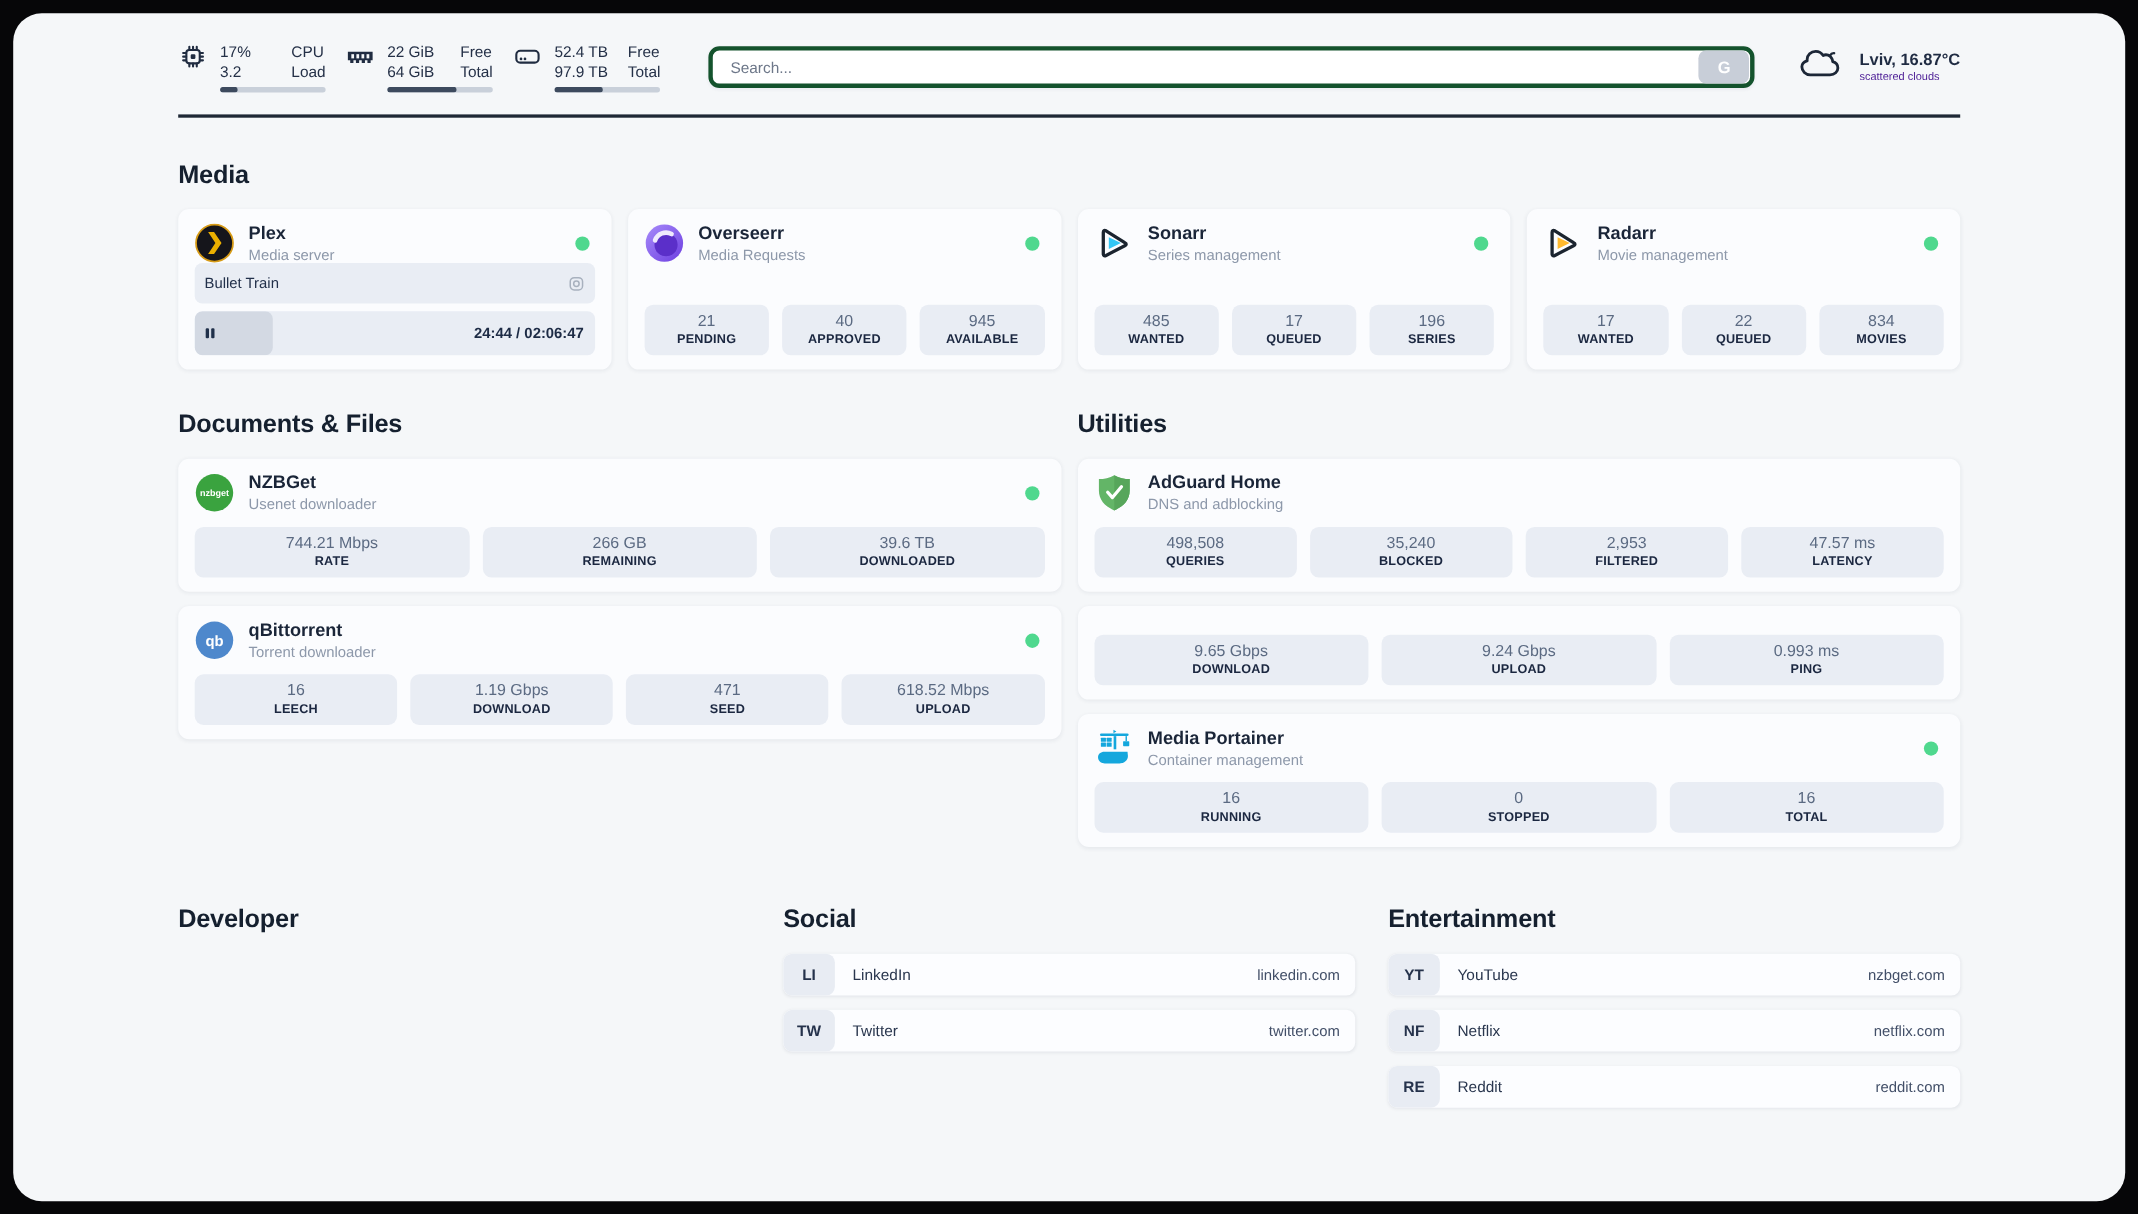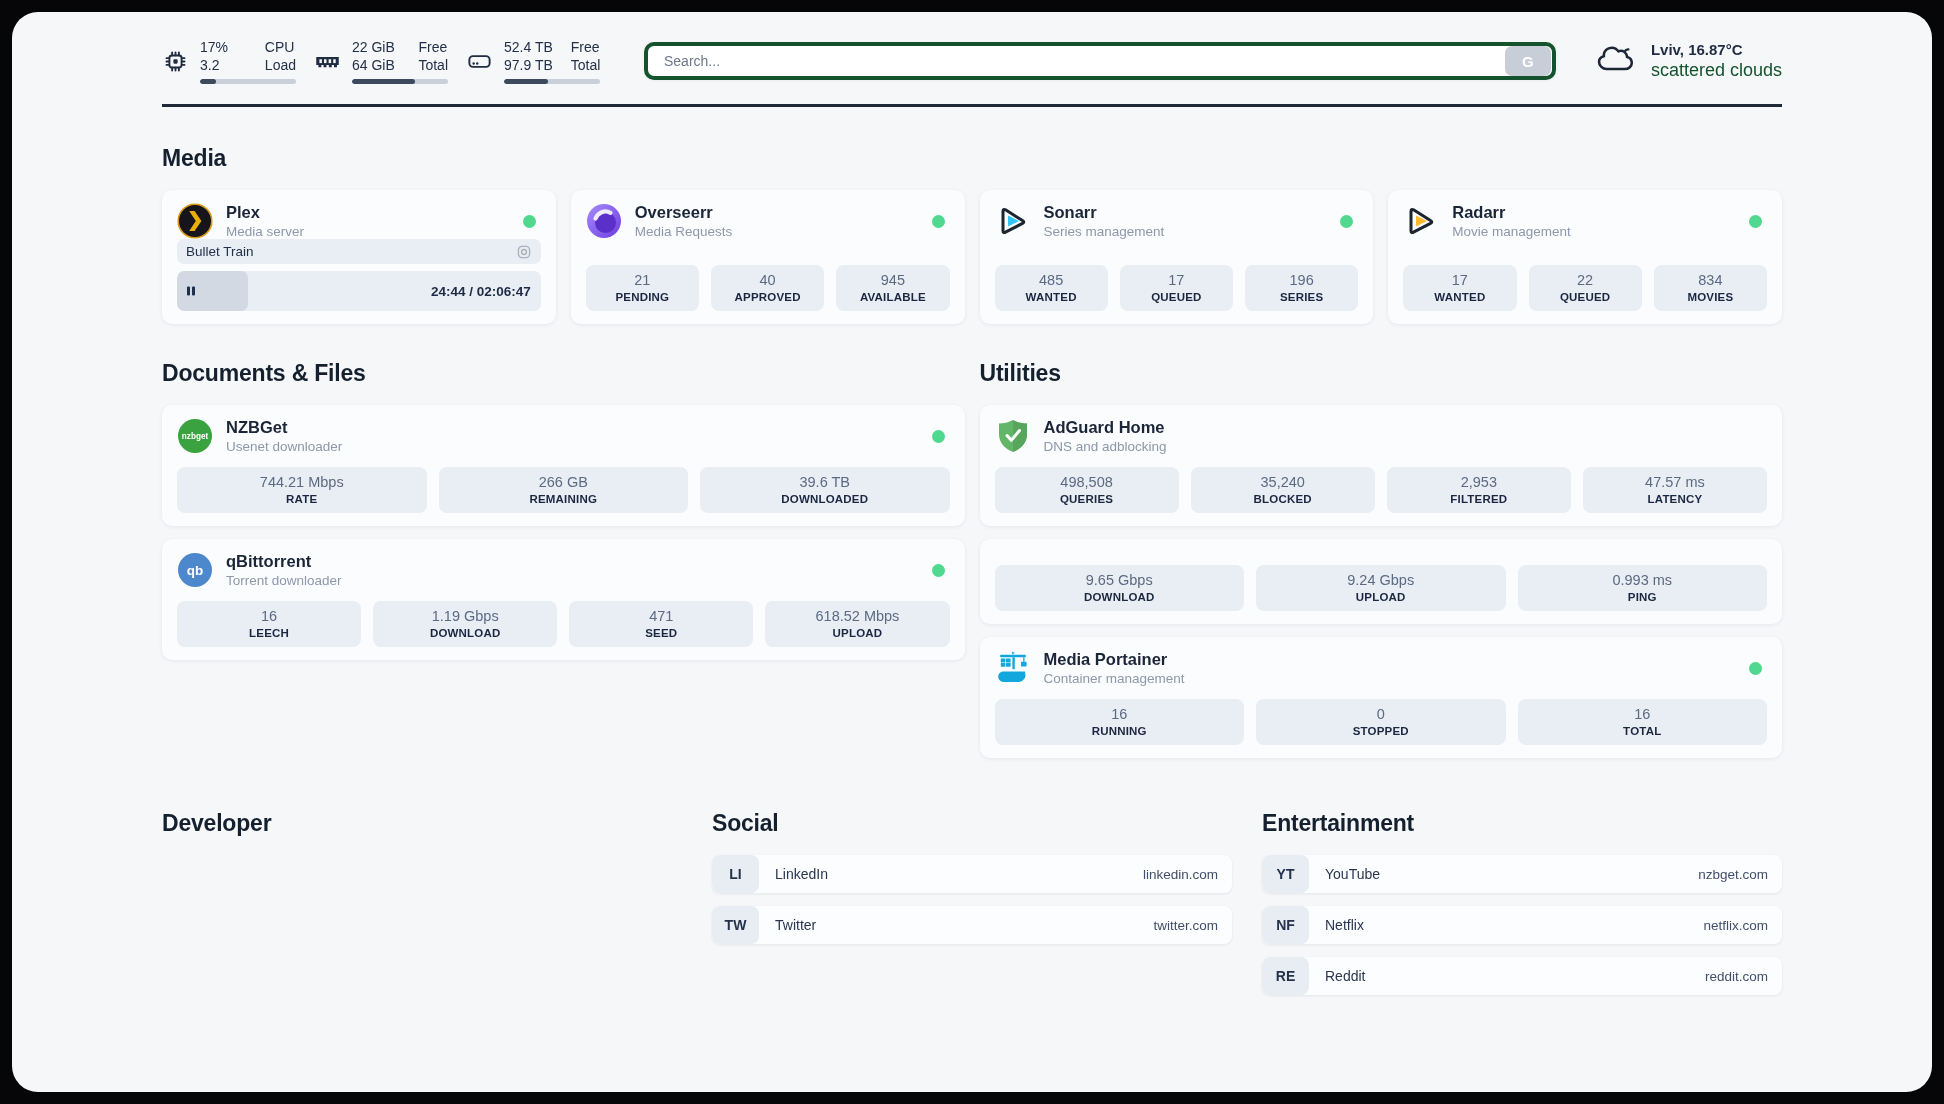--- a/index.html
+++ b/index.html
@@ -4,40 +4,40 @@
 <style>
   * { margin:0; padding:0; box-sizing:border-box; }
   html,body { width:1944px; height:1104px; }
   body { background:#060608; font-family:"Liberation Sans", sans-serif; position:relative; overflow:hidden; }
   .page { position:absolute; inset:12px; background:#f5f7f9; border-radius:26px; overflow:hidden; }
   .content { padding:0 150px; }
 
   
   .topbar { display:flex; align-items:center; padding-top:26px; }
   .sysstats { display:flex; align-items:center; gap:18px; }
-  .sysstat { display:flex; align-items:center; gap:11px; }
+  .sysstat { display:flex; align-items:flex-start; gap:11px; }
   .sysicon svg { display:block; }
   .sysstat-body { width:96px; }
   .sysgrid { display:grid; grid-template-columns:auto auto; justify-content:space-between; column-gap:18px; }
   .sysgrid .v, .sysgrid .l { font-size:14px; line-height:18px; font-weight:500; color:#243047; white-space:nowrap; }
   .sysbar { margin-top:5px; height:5px; border-radius:3px; background:#c9d0da; overflow:hidden; }
   .sysbar-fill { height:100%; background:#3d4a5e; border-radius:3px; }
 
   .searchwrap { flex:1; margin:0 40px 0 44px; position:relative; }
   .search-input { width:100%; height:38px; border:4px solid #14532d; border-radius:10px; background:#fff;
                   padding:0 62px 0 16px; font-size:14px; color:#3c4758; outline:none;
                   font-family:"Liberation Sans", sans-serif; box-shadow:0 1px 3px rgba(30,44,70,.05); }
   .search-input::placeholder { color:#6d7789; }
   .gbtn { position:absolute; right:5px; top:4px; height:30px; width:46px; background:#c8ced8; border:none;
           border-radius:7px; color:#fff; font-size:15px; font-weight:600; display:flex; align-items:center;
           justify-content:center; cursor:pointer; font-family:"Liberation Sans", sans-serif; }
 
   .weather { display:flex; align-items:center; gap:13px;justify-content:flex-end; }
   .weather-line1 { font-size:15px; font-weight:600; color:#1f2b42; }
-  .weather-line2 { font-size:18px; font-weight:400; color:#14532d; margin-top:2px; }
+  .weather-line2 { font-size:10px; font-weight:400; color:#4c1d95; margin-top:2px; }
 
   .divider { margin-top:20px; border-bottom:3px solid #1e2836; }
 
   
   .section-title { font-size:23px; font-weight:700; color:#15202f; letter-spacing:-.2px; }
   .media-title { margin:38px 0 18px; }
 
   .media-grid { display:grid; grid-template-columns:repeat(4,1fr); gap:15px; }
   .card { background:#fbfcfe; border-radius:10px; padding:13px 15px; box-shadow:0 1px 4px rgba(24,37,66,.07);
           display:flex; flex-direction:column; }
@@ -48,21 +48,21 @@
   .app-name { font-size:16.5px; font-weight:600; color:#1a2538; }
   .app-sub { font-size:13.5px; color:#8d98aa; margin-top:2px; }
   .dot { width:13px; height:13px; border-radius:50%; margin-left:auto; margin-right:5px; }
 
   .stats { display:flex; gap:12px; margin-top:auto; padding-top:13px; }
   .stat { flex:1; background:#e9edf4; border-radius:8px; text-align:center; padding:7px 4px 8px; }
   .stat-value { font-size:14.5px; color:#5b6a82; }
   .stat-label { font-size:11.5px; font-weight:700; color:#1b2740; margin-top:3px; letter-spacing:.2px; }
 
   
-  .np-row { margin-top:auto; background:#e9edf4; border-radius:7px; height:25px; display:flex; align-items:center;
+  .np-row { margin-top:auto; background:#e9edf4; border-radius:7px; height:37px; display:flex; align-items:center;
             padding:0 9px; }
   .np-title { font-size:13.5px; font-weight:500; color:#22304a; }
   .np-session { margin-left:auto; display:flex; }
   .progress-row { margin-top:7px; background:#e9edf4; border-radius:7px; height:40px; position:relative; overflow:hidden; }
   .progress-fill { position:absolute; left:0; top:0; height:100%; background:#d3d9e3; border-radius:7px; }
   .pause { position:absolute; left:10px; top:50%; transform:translateY(-50%); display:flex; gap:2.5px; }
   .pause i { display:block; width:2.6px; height:9px; background:#20304a; border-radius:1px; }
   .progress-time { position:absolute; right:10px; top:50%; transform:translateY(-50%); font-size:13.5px;
                    font-weight:600; color:#1d2b45; }
 

